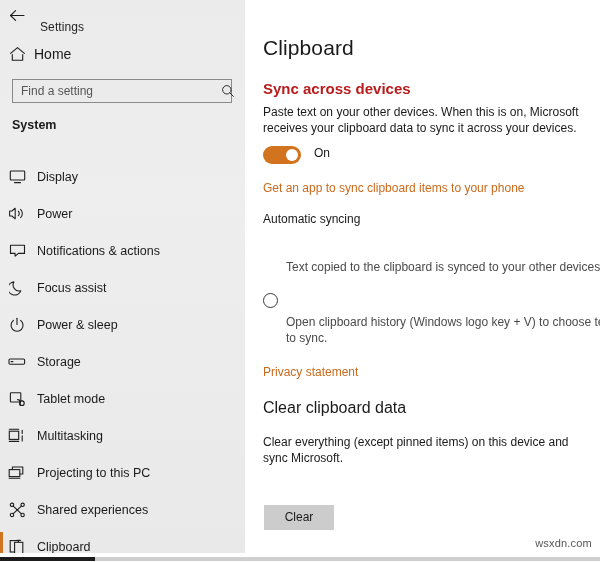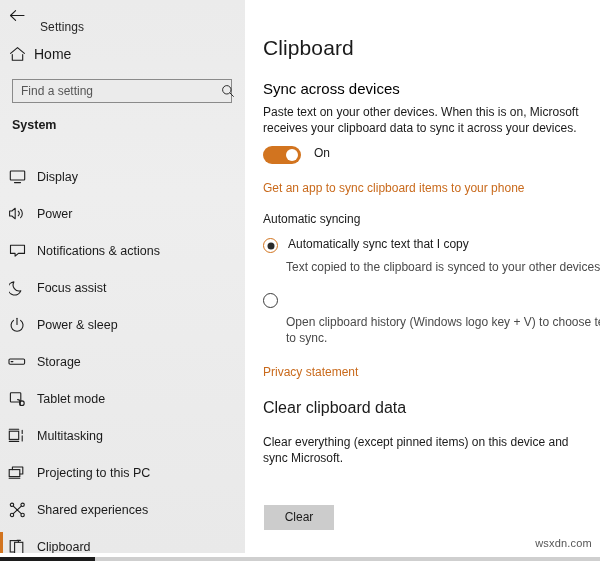--- a/index.html
+++ b/index.html
@@ -165,22 +165,22 @@
     position: absolute;
     left: 18px; top: 36px;
     font-size: 21px;
     color: #1a1a1a;
     font-weight: normal;
     letter-spacing: .1px;
   }
 
   .sec-head {
     font-size: 15px;
-    color: #000000;
-    font-weight: normal;
+    color: #b91c1c;
+    font-weight: bold;
   }
   .body-text {
     font-size: 12px;
     color: #1a1a1a;
     line-height: 16px;
   }
   .link {
     font-size: 12px;
     color: #c96a1c;
     cursor: default;
@@ -524,24 +524,20 @@
       <div class="toggle">
         <span class="knob"></span>
       </div>
       <span class="state">On</span>
     </div>
 
     <div class="link" id="phone-link">Get an app to sync clipboard items to your phone</div>
 
     <div id="auto-head">Automatic syncing</div>
 
-    <div class="radio-row" id="radio-1">
-      <span class="radio checked"></span>
-      <span class="rlabel">Automatically sync text that I copy</span>
-    </div>
     <div class="radio-desc" id="radio-1-desc">Text copied to the clipboard is synced to your other devices.</div>
 
     <div class="radio-row" id="radio-2">
       <span class="radio"></span>
     </div>
     <div class="radio-desc" id="radio-2-desc">Open clipboard history (Windows logo key + V) to choose text to sync.</div>
 
     <div class="link" id="privacy-link">Privacy statement</div>
 
     <div id="clear-head">Clear clipboard data</div>

